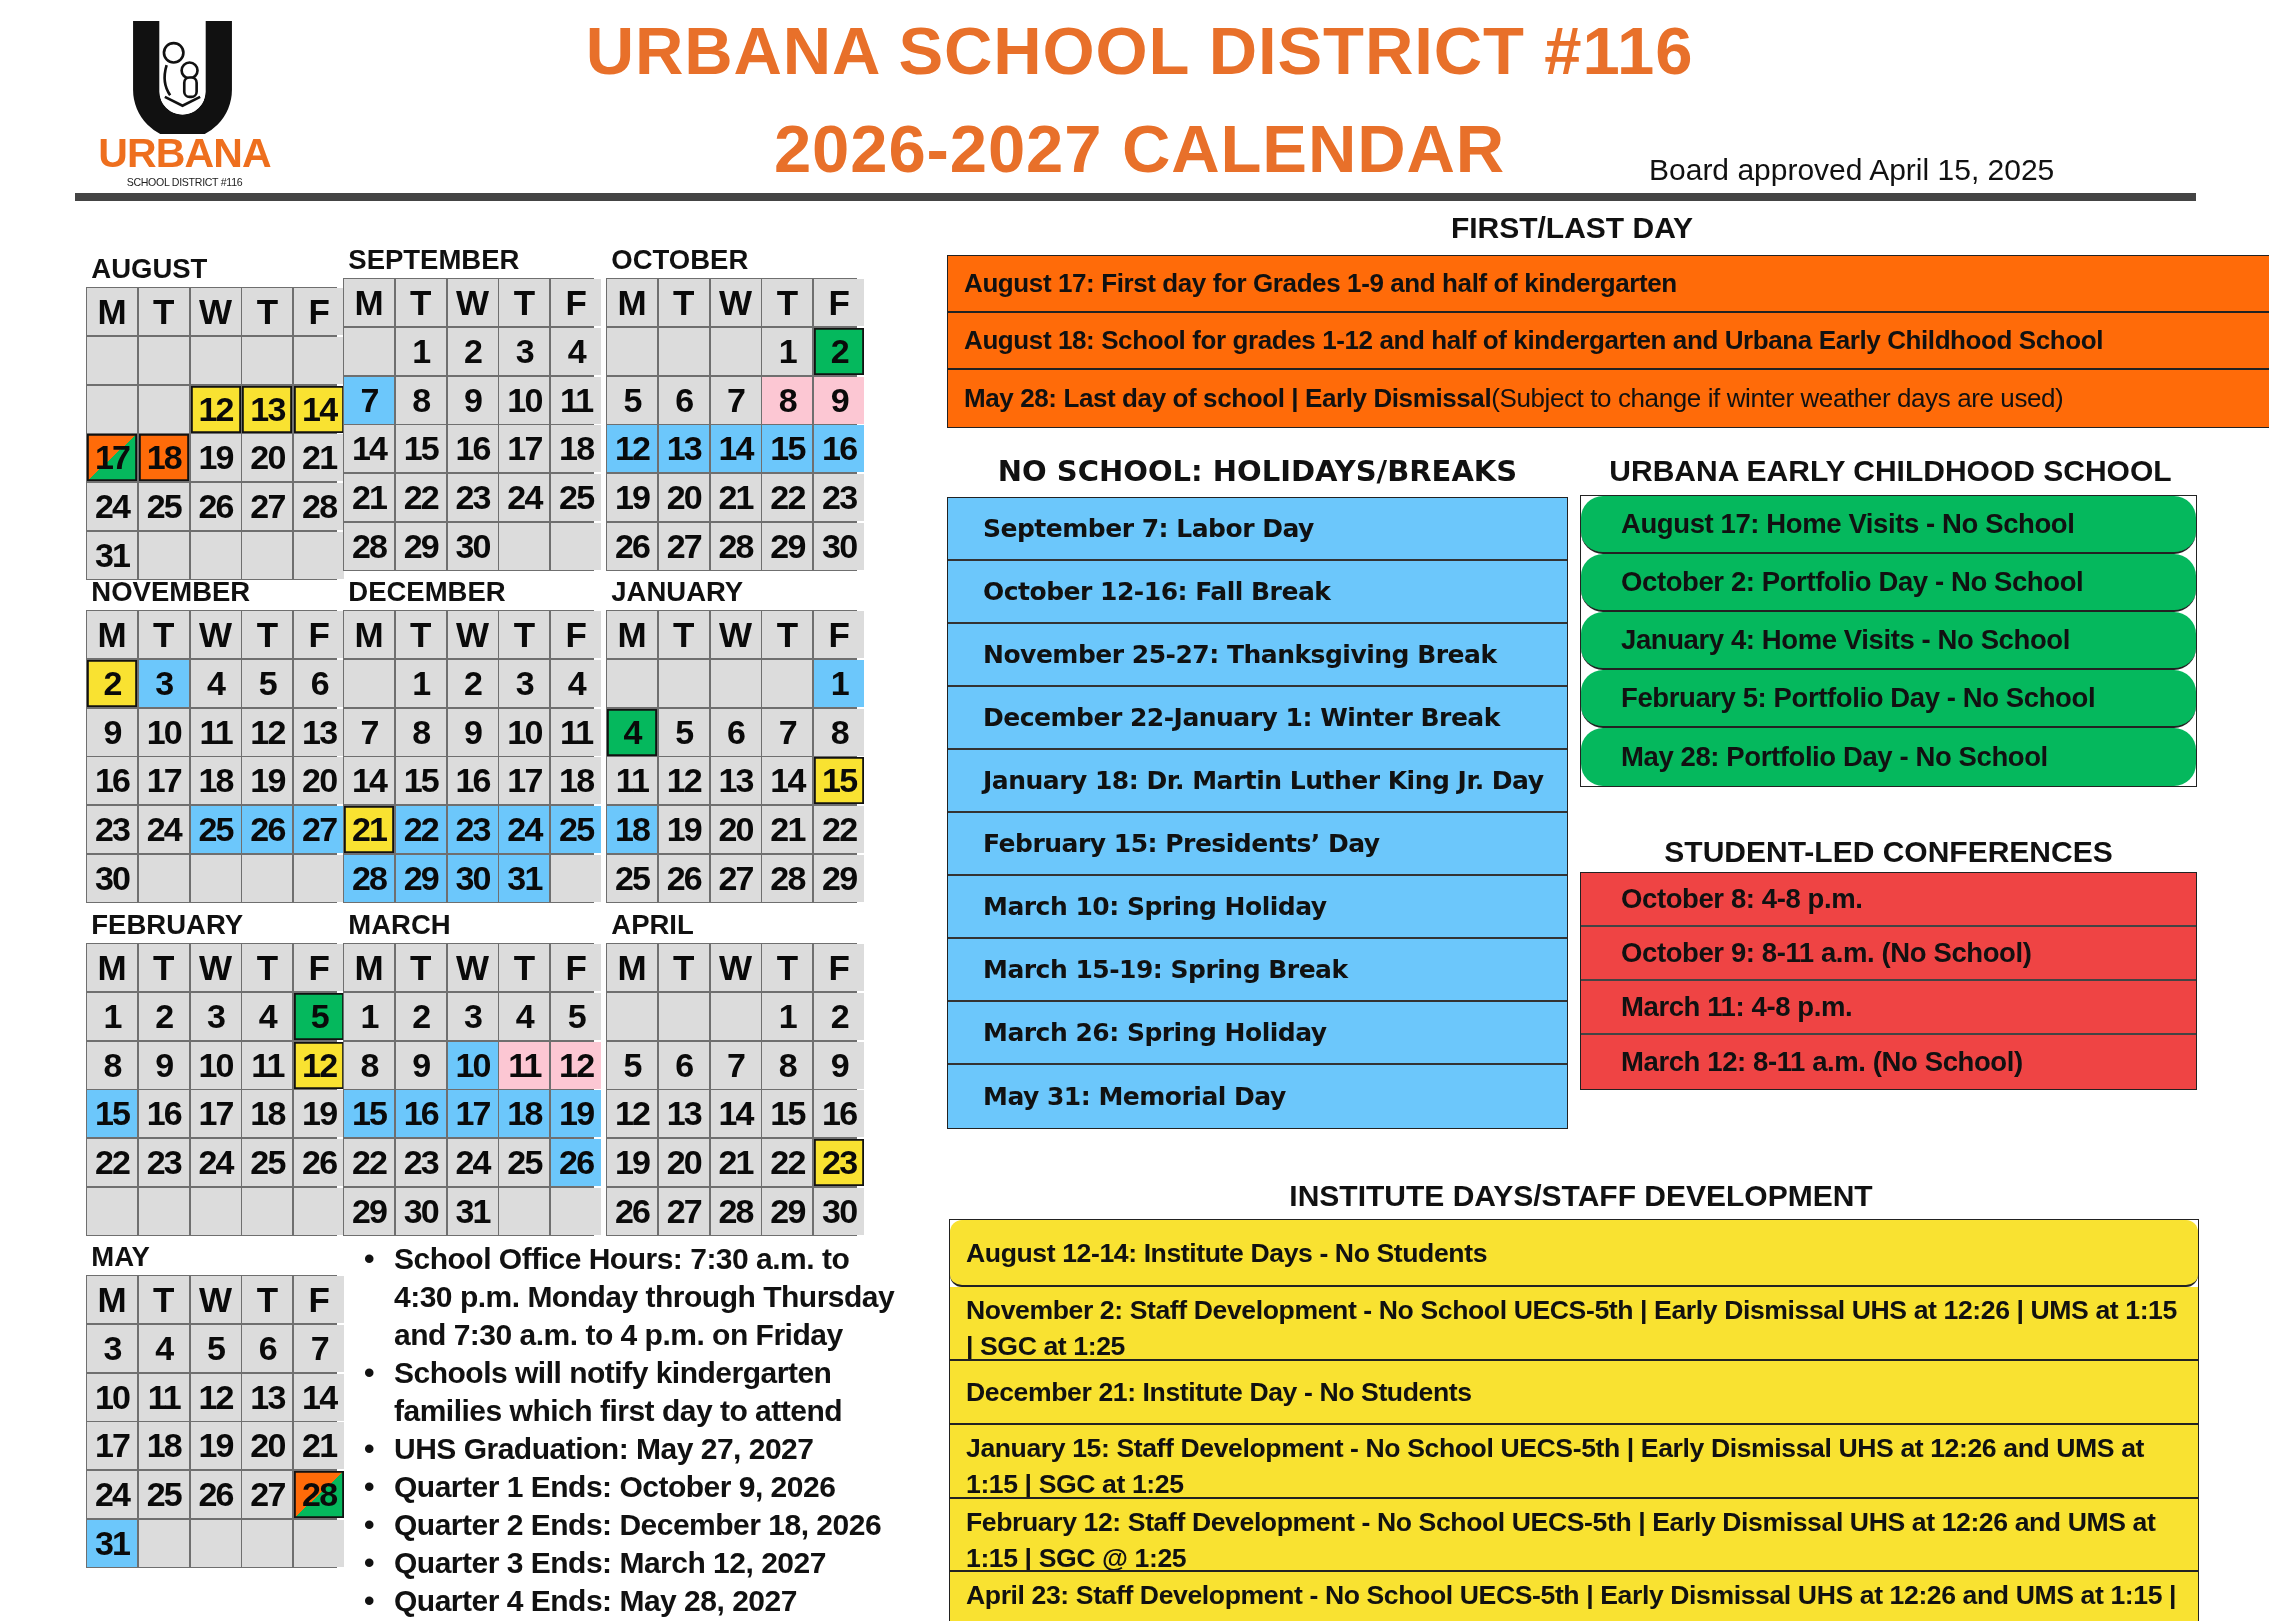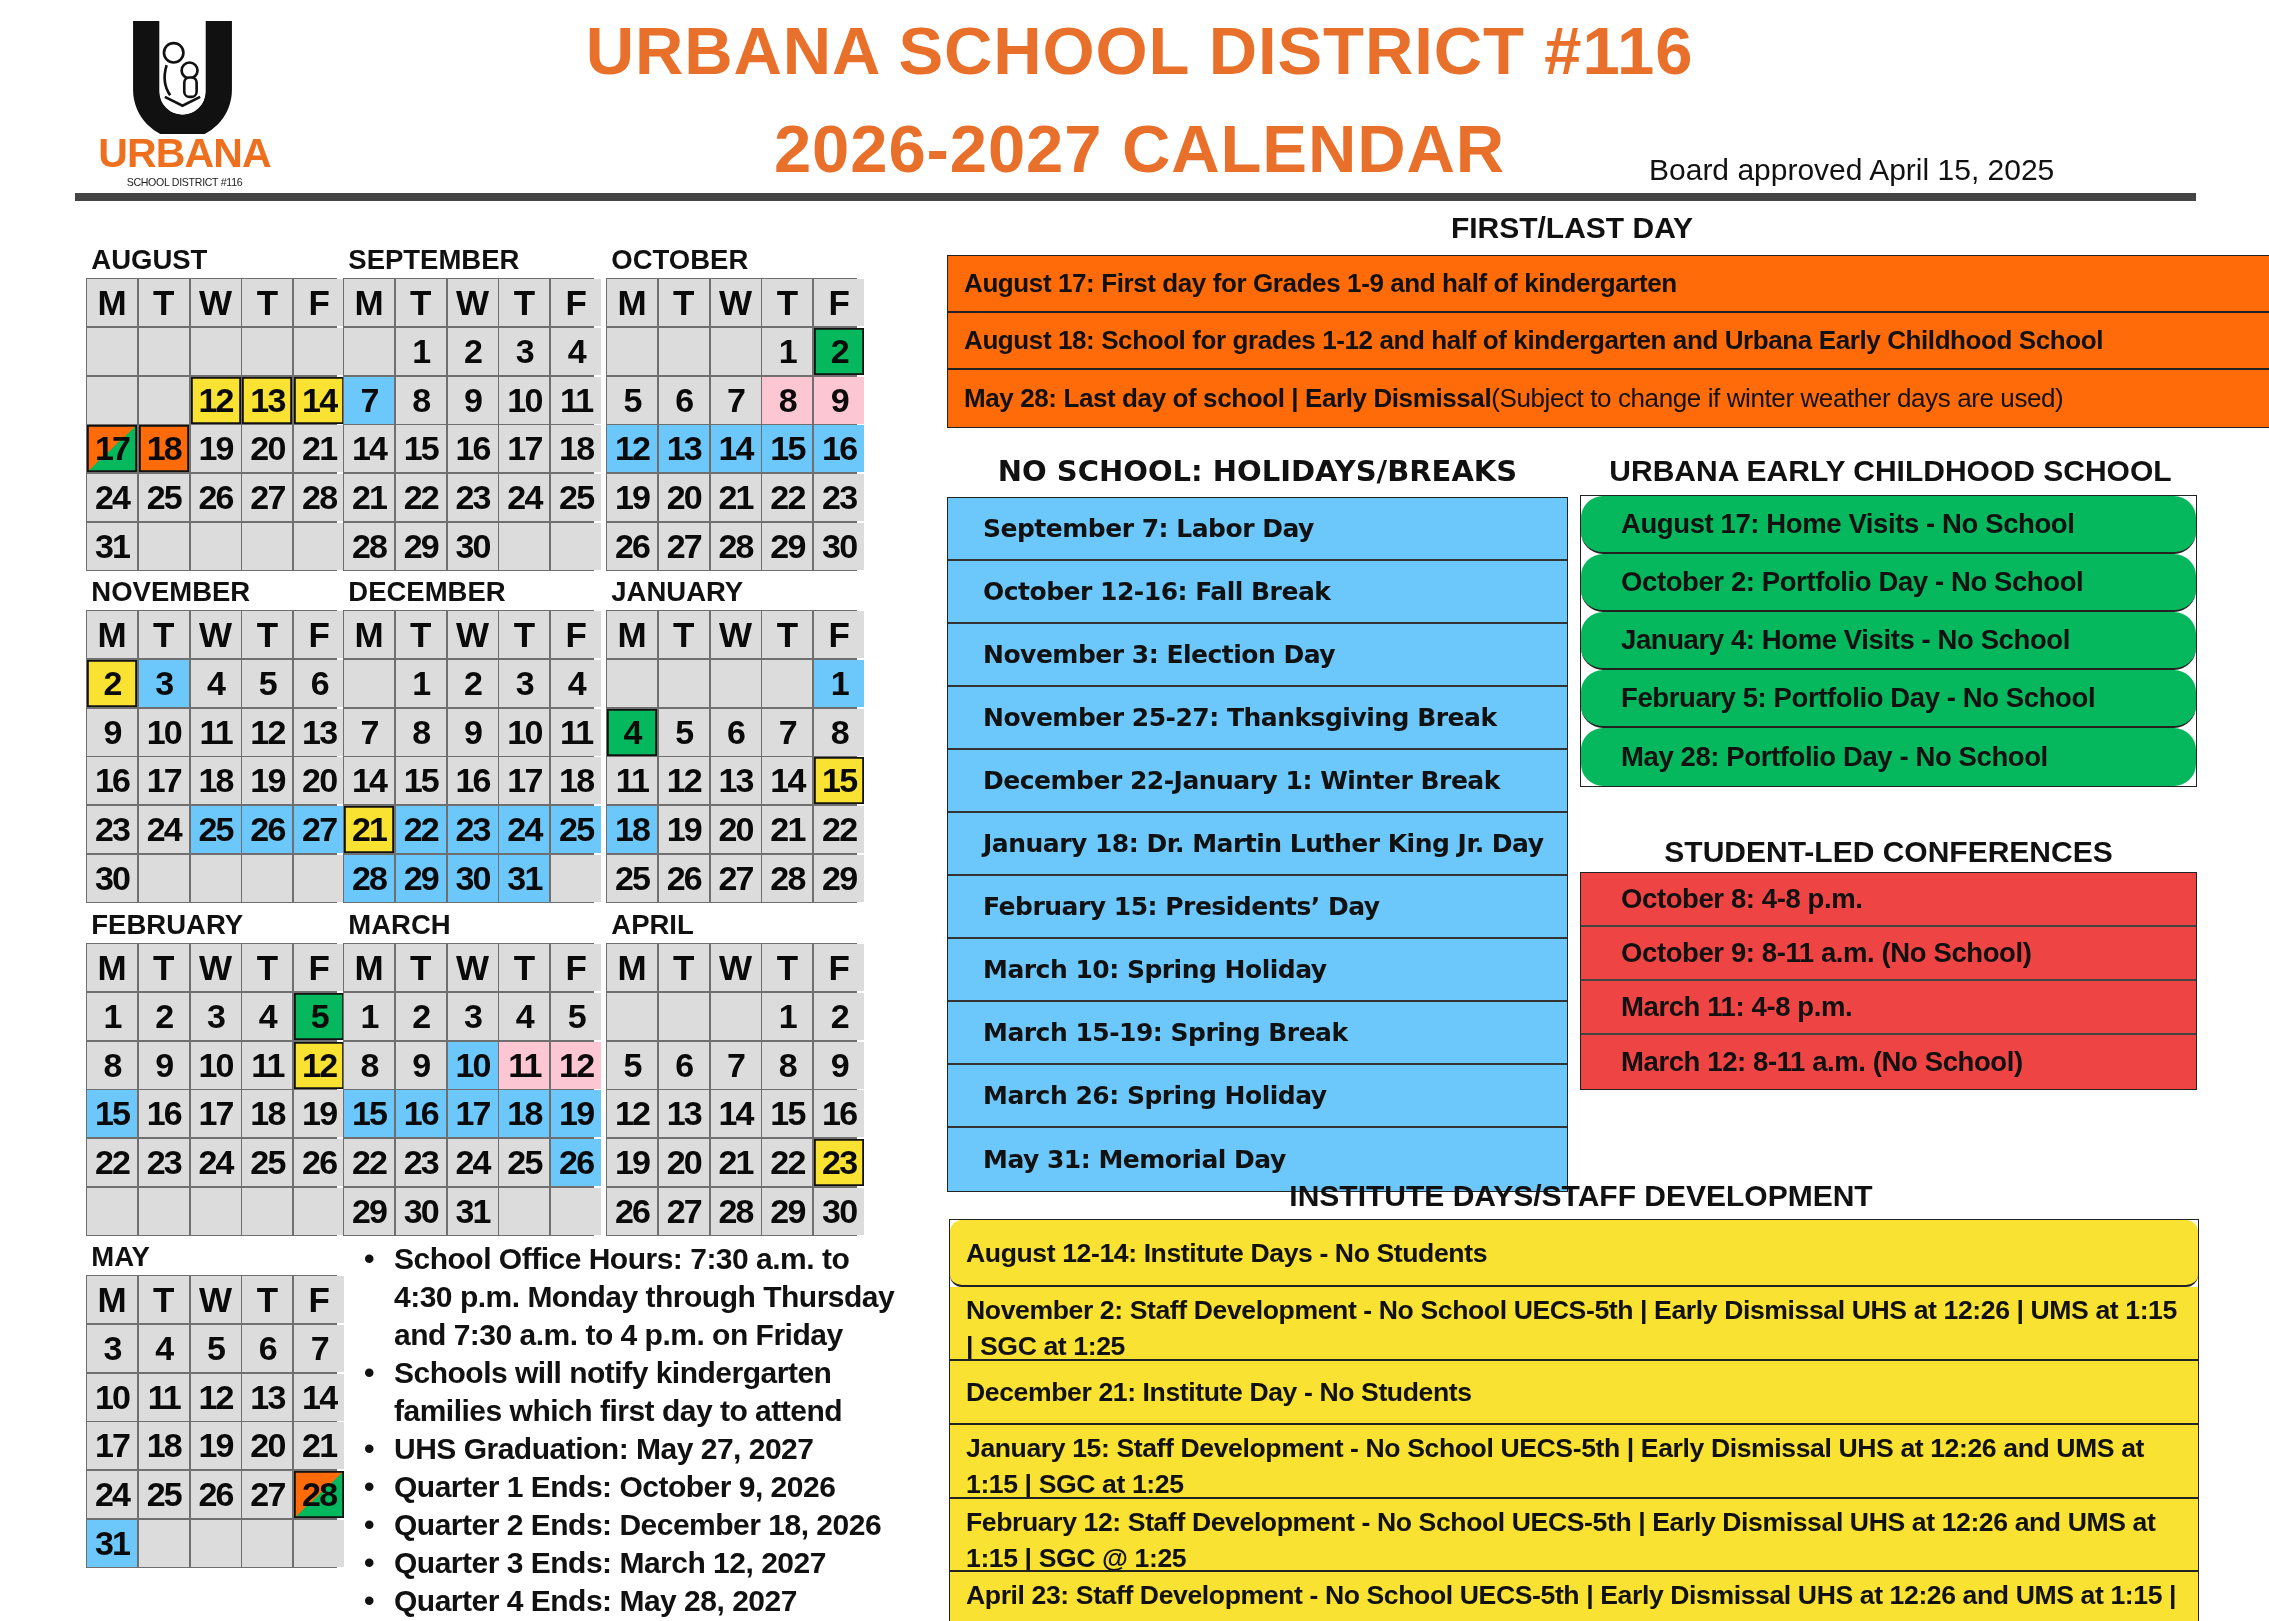--- a/index.html
+++ b/index.html
@@ -66,21 +66,21 @@
   </svg>
   <div class="word">URBANA</div>
   <div class="sub">SCHOOL DISTRICT #116</div>
 </div>
 <div class="title1">URBANA SCHOOL DISTRICT #116</div>
 <div class="title2">2026-2027 CALENDAR</div>
 <div class="approved">Board approved April 15, 2025</div>
 <div class="rule"></div>
 
 <div id="months">
-    <div class="month" style="left: 86px; top: 278px;">
+    <div class="month" style="left: 86px; top: 287px;">
       <div class="month-name">AUGUST</div>
       <div class="grid">
         <div class="cell hdr">M</div>
         <div class="cell hdr">T</div>
         <div class="cell hdr">W</div>
         <div class="cell hdr">T</div>
         <div class="cell hdr">F</div>
         <div class="cell">
           <span class="num"></span>
         </div>
@@ -948,21 +948,20 @@
     <div class="row">
       <span>May 28: Last day of school | Early  Dismissal</span>
       <span class="light"> (Subject to change if winter weather days are used)</span>
     </div>
   </div>
 
 <div class="sec-title wide" style="left:947px; top:454px; width:621px;">NO SCHOOL: HOLIDAYS/BREAKS</div>
 <div class="panel blue" id="no-school" style="left:947px; top:497px; width:621px;">
     <div class="row">September 7: Labor Day</div>
     <div class="row">October 12-16: Fall Break</div>
-    <div class="row">November 3: Election Day</div>
     <div class="row">November 25-27: Thanksgiving Break</div>
     <div class="row">December 22-January 1: Winter Break</div>
     <div class="row">January 18: Dr. Martin Luther King Jr. Day</div>
     <div class="row">February 15: Presidents’ Day</div>
     <div class="row">March 10: Spring Holiday</div>
     <div class="row">March 15-19: Spring Break</div>
     <div class="row">March 26: Spring Holiday</div>
     <div class="row">May 31: Memorial Day</div>
   </div>
 

